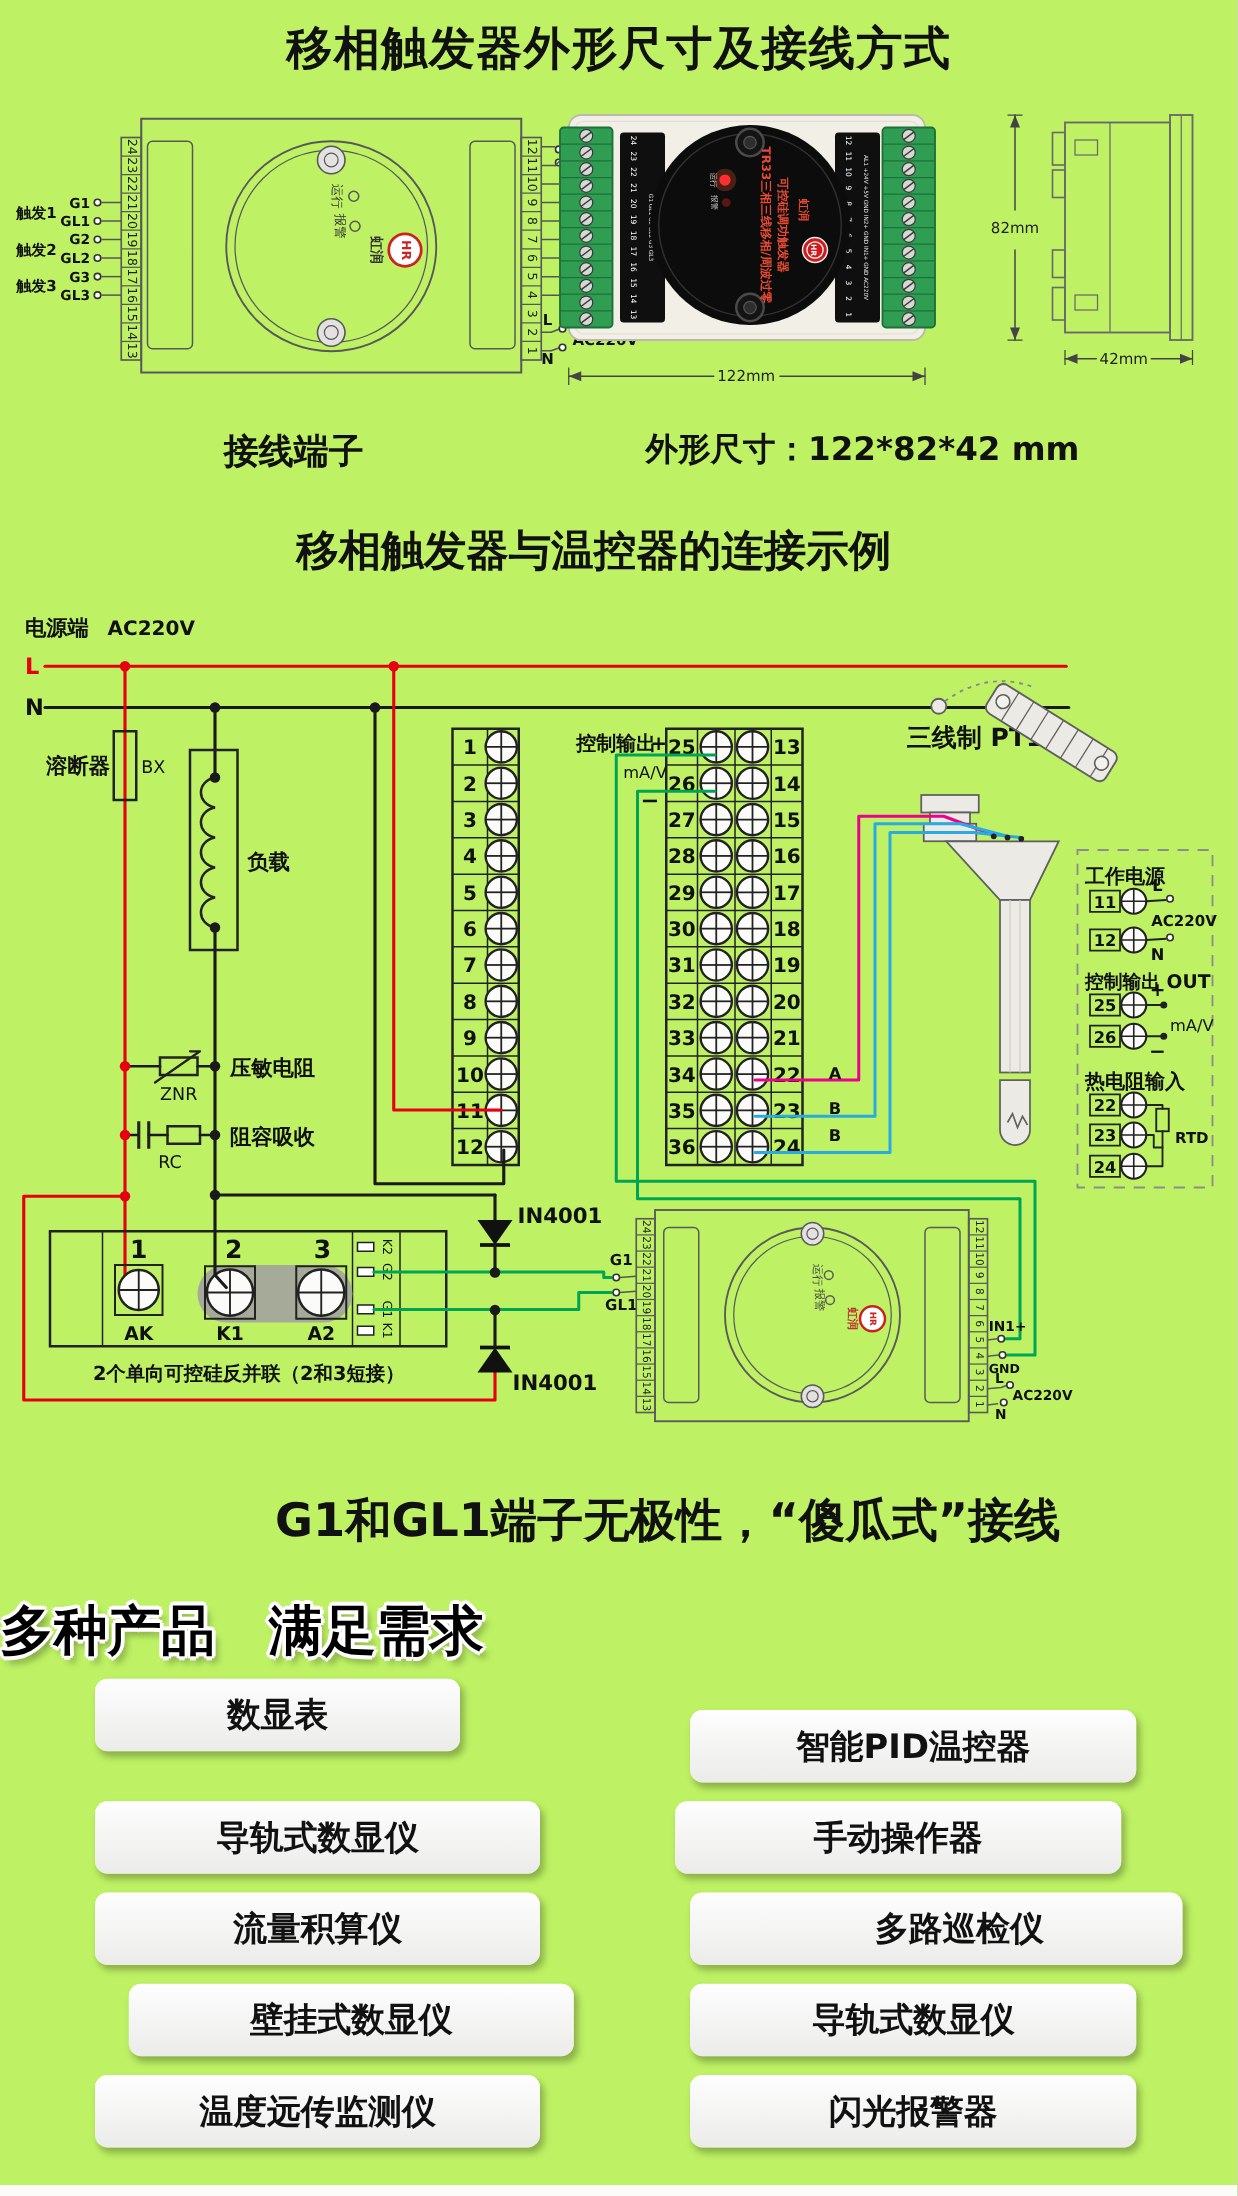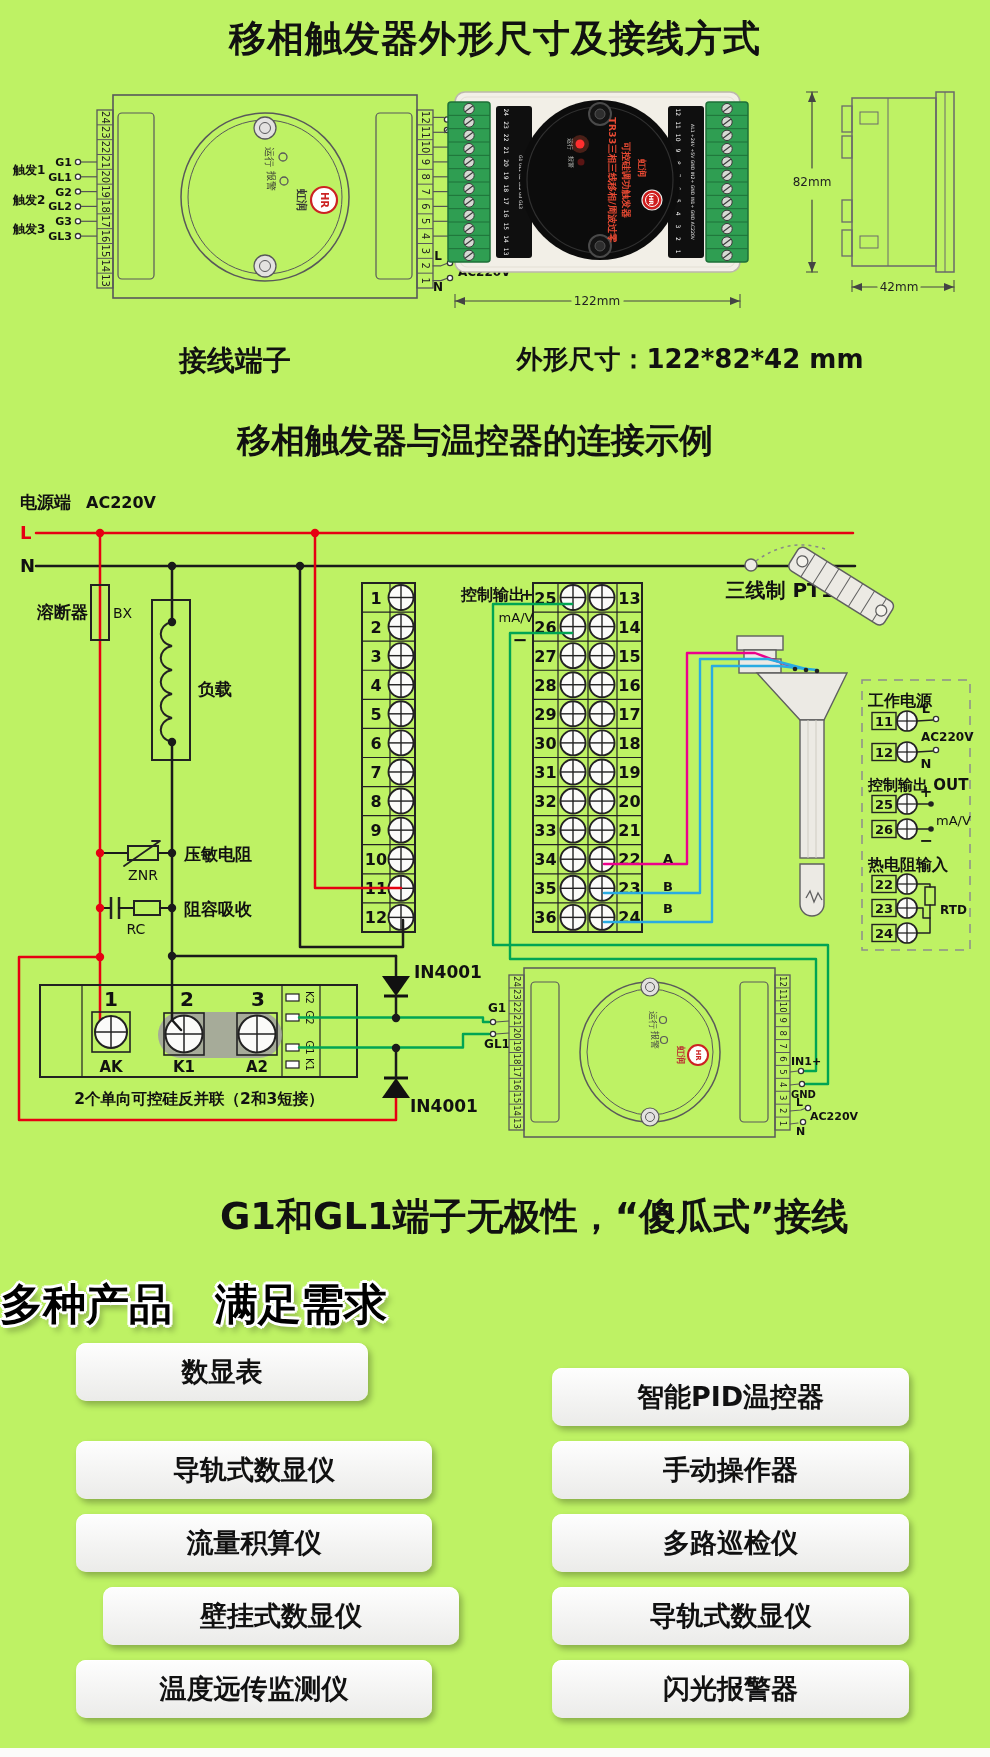--- a/index.html
+++ b/index.html
@@ -883,17 +883,17 @@
     </svg>
   <div class="note">G1和GL1端子无极性，“傻瓜式”接线</div>
   <h2 class="products-heading">多种产品　满足需求</h2>
   <div class="bottom-strip"></div>
 <div class="pbtn" style="left: 76px; top: 1343px; width: 292px;">数显表</div>
     <div class="pbtn" style="left: 76px; top: 1441px; width: 356px;">导轨式数显仪</div>
     <div class="pbtn" style="left: 76px; top: 1514px; width: 356px;">流量积算仪</div>
     <div class="pbtn" style="left: 76px; top: 1587px; width: 356px; margin-left: 27px;">壁挂式数显仪</div>
     <div class="pbtn" style="left: 76px; top: 1660px; width: 356px;">温度远传监测仪</div>
     <div class="pbtn" style="left: 552px; top: 1368px; width: 357px;">智能PID温控器</div>
-    <div class="pbtn" style="left: 552px; top: 1441px; width: 357px;">手动操作器</div>
-    <div class="pbtn" style="left: 552px; top: 1514px; width: 357px;">多路巡检仪</div>
+    <div class="pbtn" style="left: 540px; top: 1441px; width: 357px;">手动操作器</div>
+    <div class="pbtn" style="left: 552px; top: 1514px; width: 357px; padding-left: 37px;">多路巡检仪</div>
     <div class="pbtn" style="left: 552px; top: 1587px; width: 357px;">导轨式数显仪</div>
     <div class="pbtn" style="left: 552px; top: 1660px; width: 357px;">闪光报警器</div>
   </div>
 
 </body></html>

